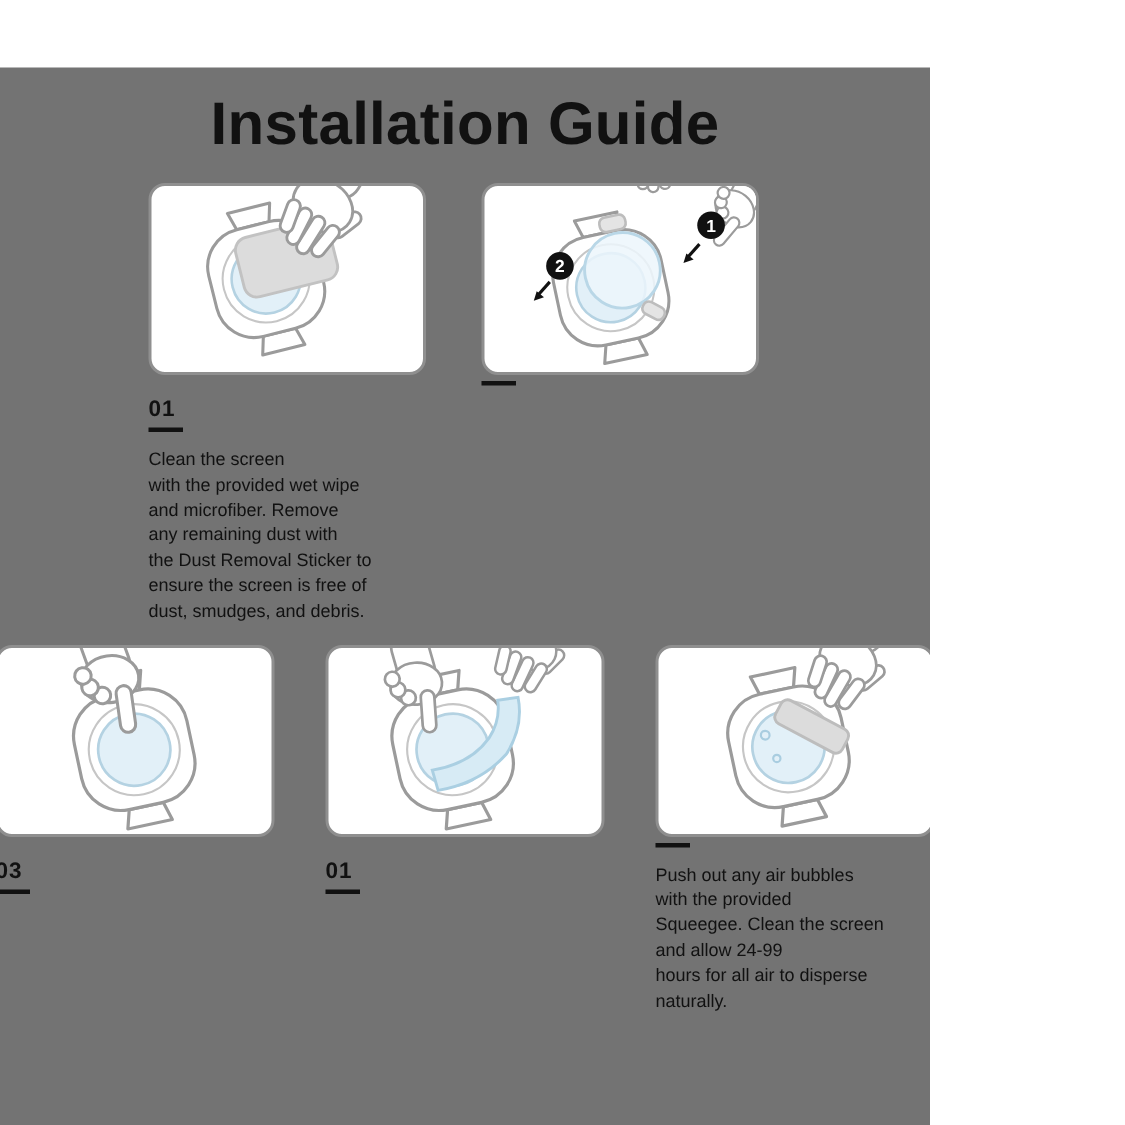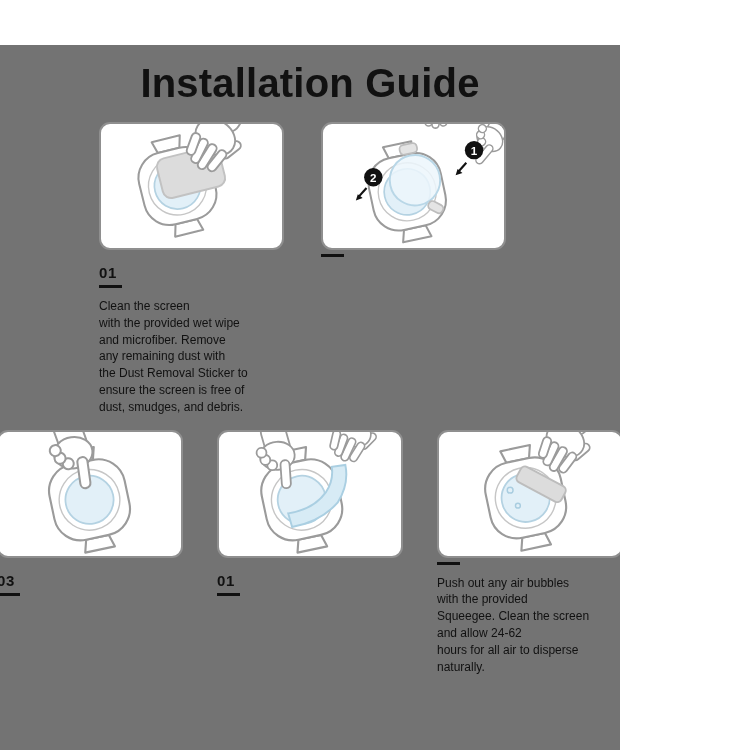--- a/index.html
+++ b/index.html
@@ -141,19 +141,19 @@
           <circle cx="72" cy="60" r="3" fill="none" stroke="#a9cde0" stroke-width="1.5"></circle>
           <circle cx="80" cy="76" r="2.5" fill="none" stroke="#a9cde0" stroke-width="1.5"></circle>
           <rect x="-26" y="-9" width="52" height="18" rx="5" transform="translate(104,54) rotate(28)" fill="#dcdcdc" stroke="#bdbdbd" stroke-width="2"></rect>
           <use href="#hand-flat" transform="translate(112,38) rotate(-150) scale(0.85)"></use>
         </svg>
       </div>
       <div class="step-underline"></div>
       <div class="step-text">Push out any air bubbles
 with the provided
 Squeegee. Clean the screen
-and allow 24-62
+and allow 24-99
 hours for all air to disperse
 naturally.</div>
     </div>
 
   </div>
 </div>
 
 </body></html>

